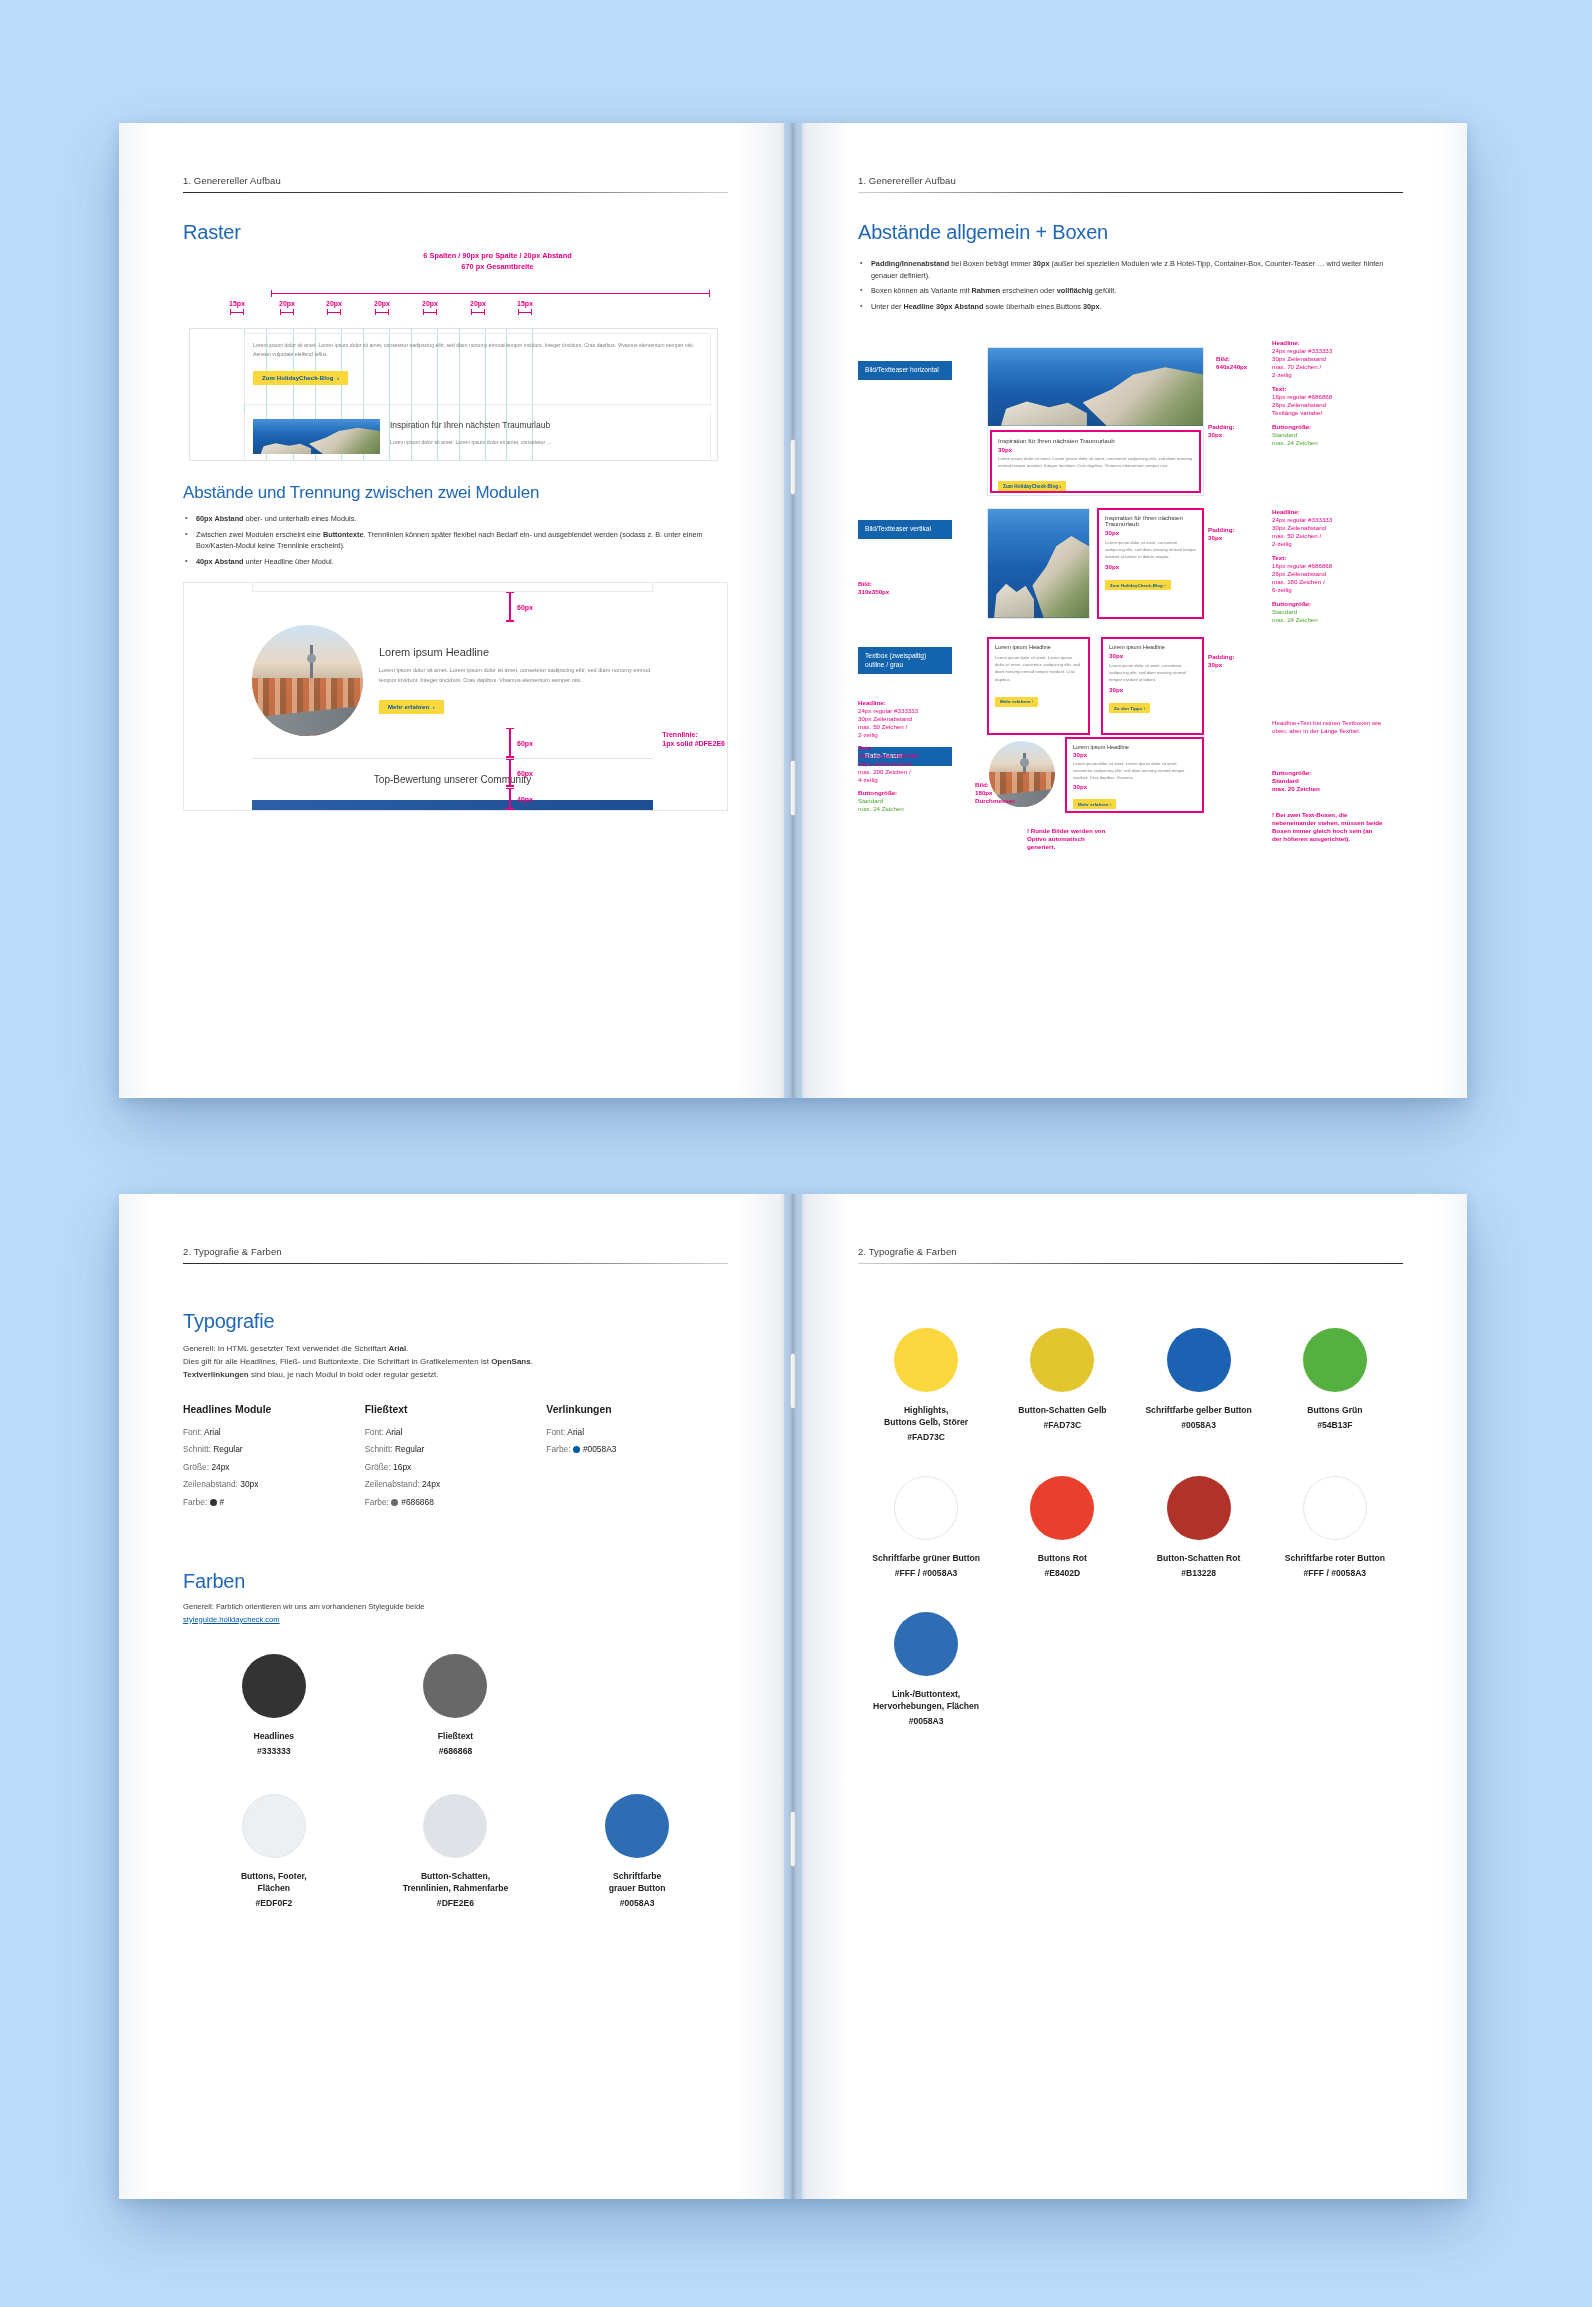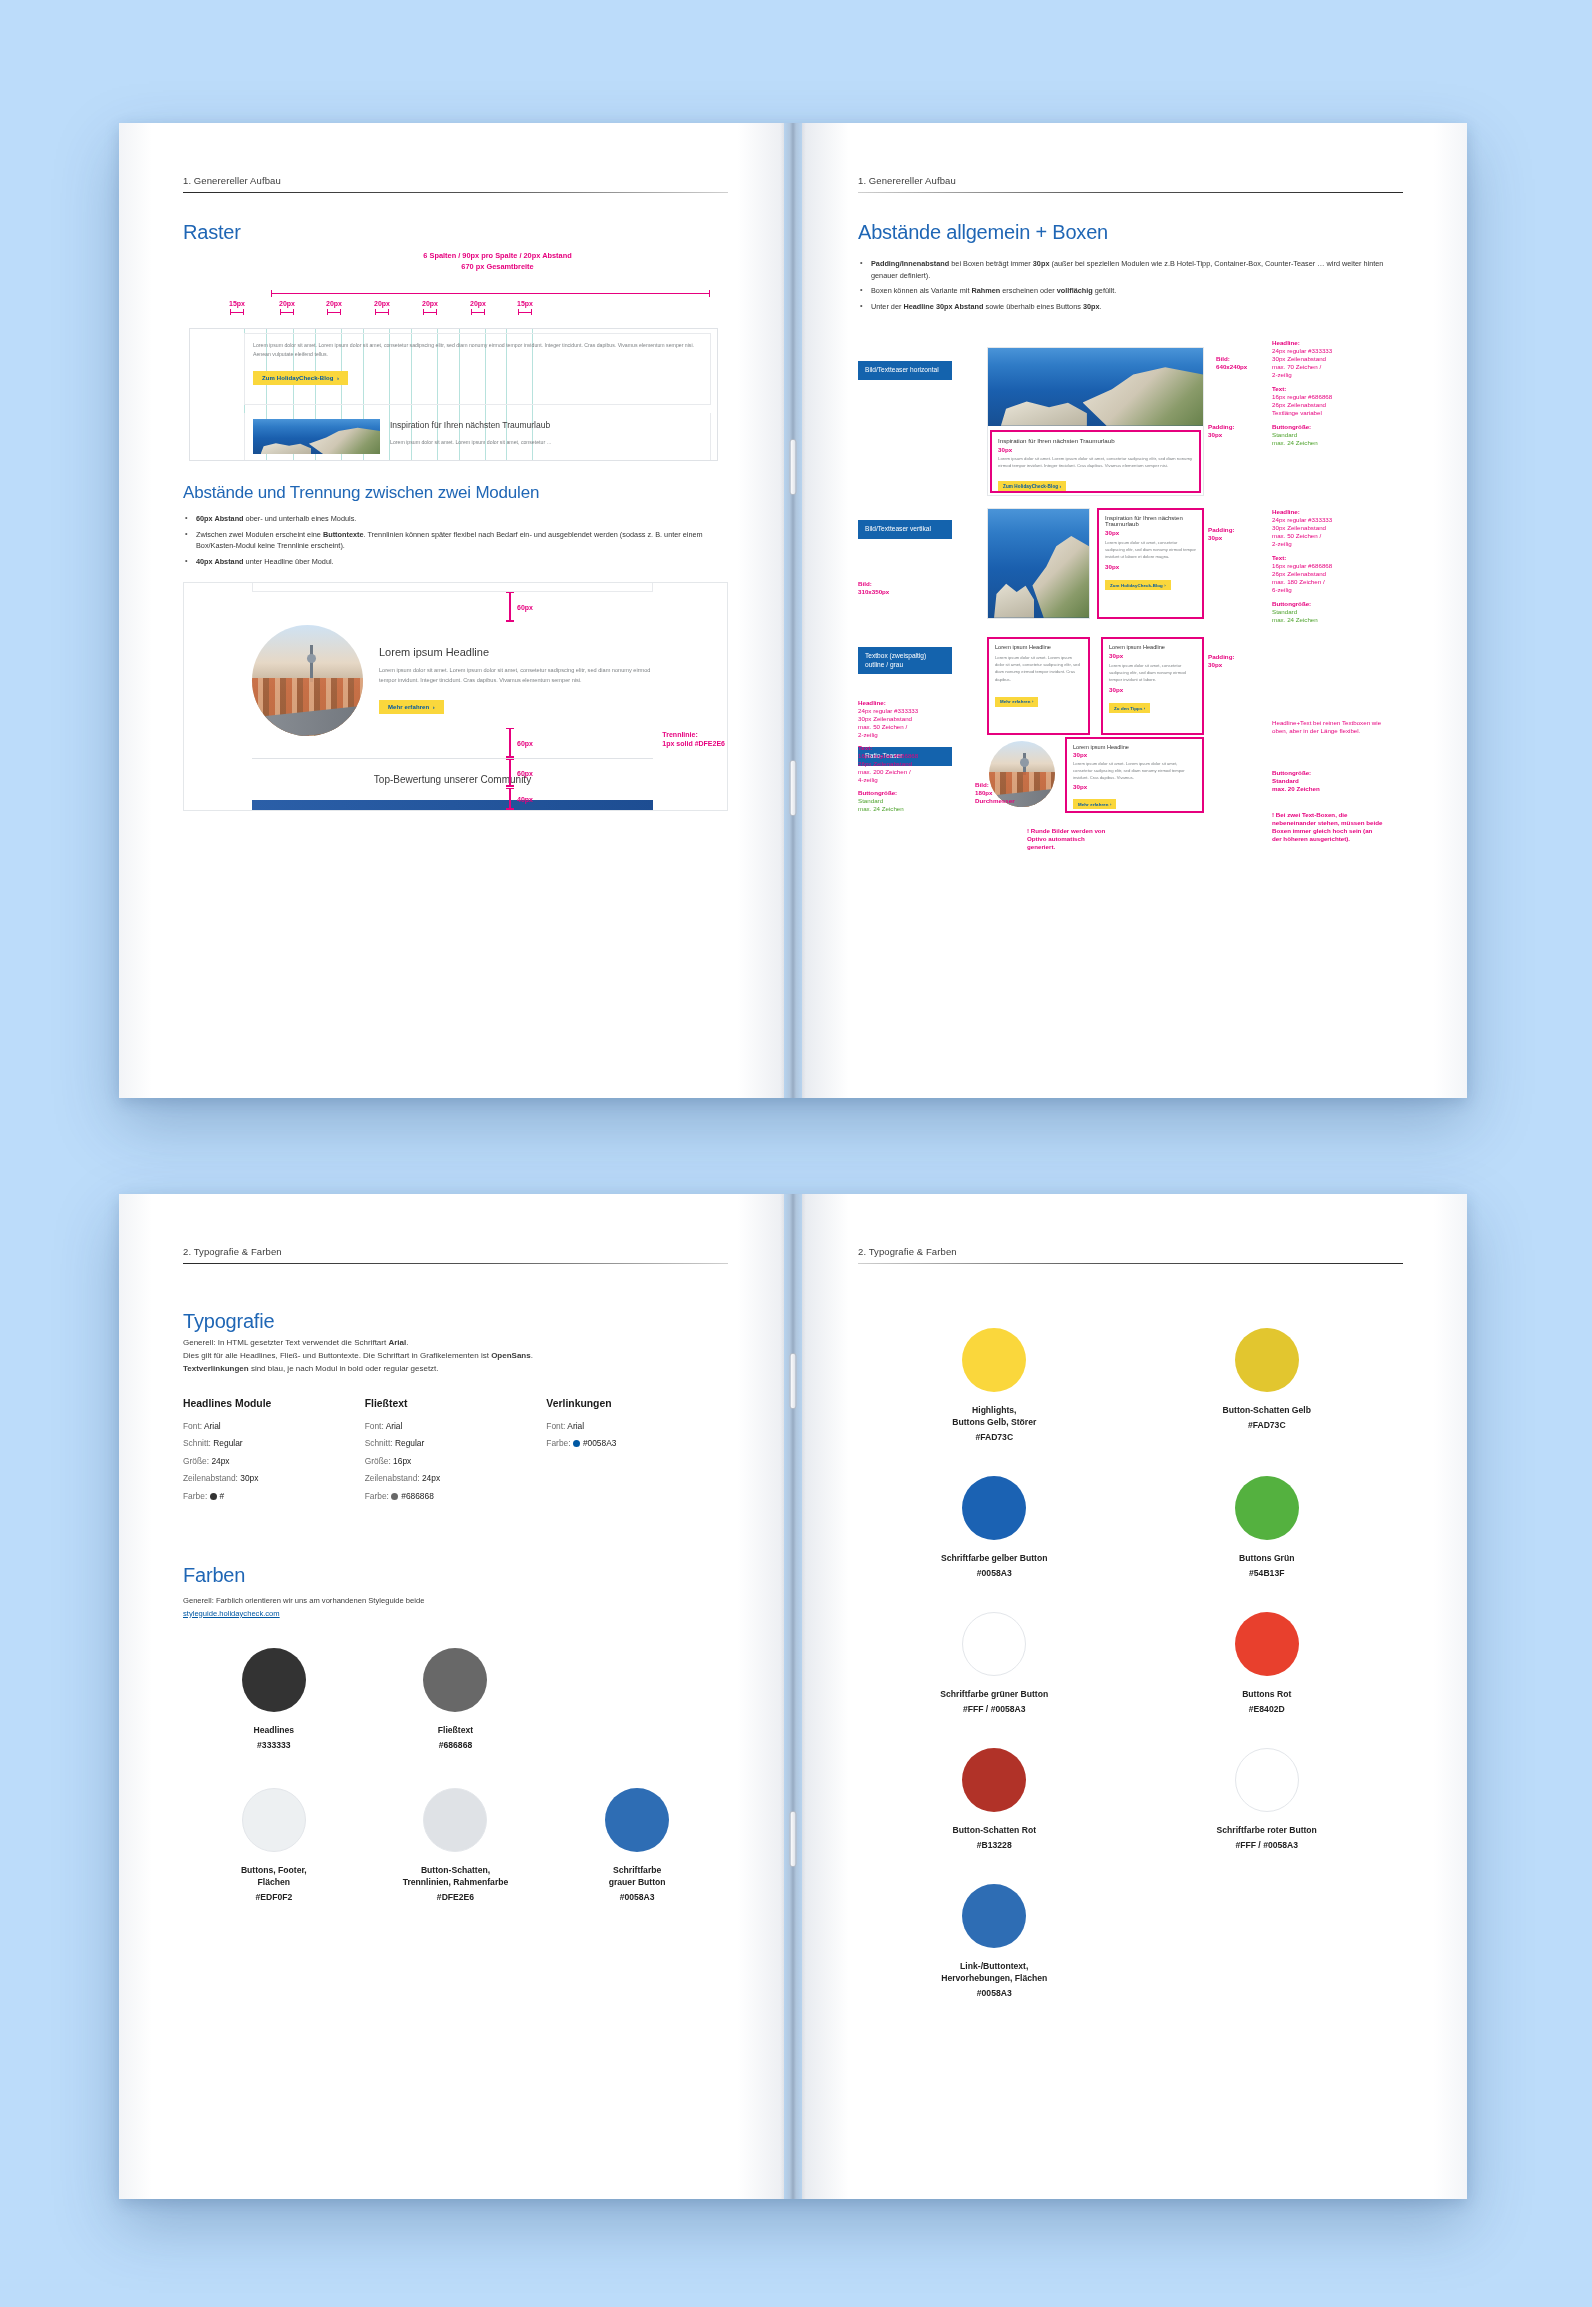--- a/index.html
+++ b/index.html
@@ -448,21 +448,21 @@
 </div>
 
 <div class="spread" id="spread-2">
 
   <div class="page page-left">
     <div class="runhead">2. Typografie &amp; Farben</div>
     <div class="runrule"></div>
 
     <h1 class="sec" style="margin-top:46px;">Typografie</h1>
 
-    <div class="body-p" style="margin-top:4px; font-size:8px;">
+    <div class="body-p" style="margin-top:10px; font-size:8px;">
       <div><span>Generell: In HTML gesetzter Text verwendet die Schriftart </span><b>Arial</b>.</div>
       <div><span>Dies gilt für alle Headlines, Fließ- und Buttontexte. Die Schriftart in Grafikelementen ist </span><b>OpenSans</b>.</div>
       <div><b>Textverlinkungen</b><span> sind blau, je nach Modul in bold oder regular gesetzt.</span></div>
     </div>
 
     <div class="typo-cols" id="typo-cols">
         <div class="typo-col">
           <h3>Headlines Module</h3>
           <div class="row">Font: <b>Arial</b></div>
           <div class="row">Schnitt: <b>Regular</b></div>
@@ -520,21 +520,21 @@
             <div class="nm">Schriftfarbe<br>grauer Button</div>
             <div class="hx">#0058A3</div>
           </div>
         </div>
       </div>
   </div>
 
   <div class="page page-right">
     <div class="runhead">2. Typografie &amp; Farben</div>
     <div class="runrule rev"></div>
-    <div class="sw-grid" id="right-swatches" style="margin-top: 64px; display: grid; grid-template-columns: repeat(2, 1fr); row-gap: 34px;">
+    <div class="sw-grid" id="right-swatches" style="margin-top: 64px; display: grid; grid-template-columns: repeat(4, 1fr); row-gap: 34px;">
         <div class="sw">
           <div class="dot" style="background:#FAD73C;"></div>
           <div class="nm">Highlights,<br>Buttons Gelb, Störer</div>
           <div class="hx">#FAD73C</div>
         </div>
         <div class="sw">
           <div class="dot" style="background:#E2C62F;"></div>
           <div class="nm">Button-Schatten Gelb</div>
           <div class="hx">#FAD73C</div>
         </div>

